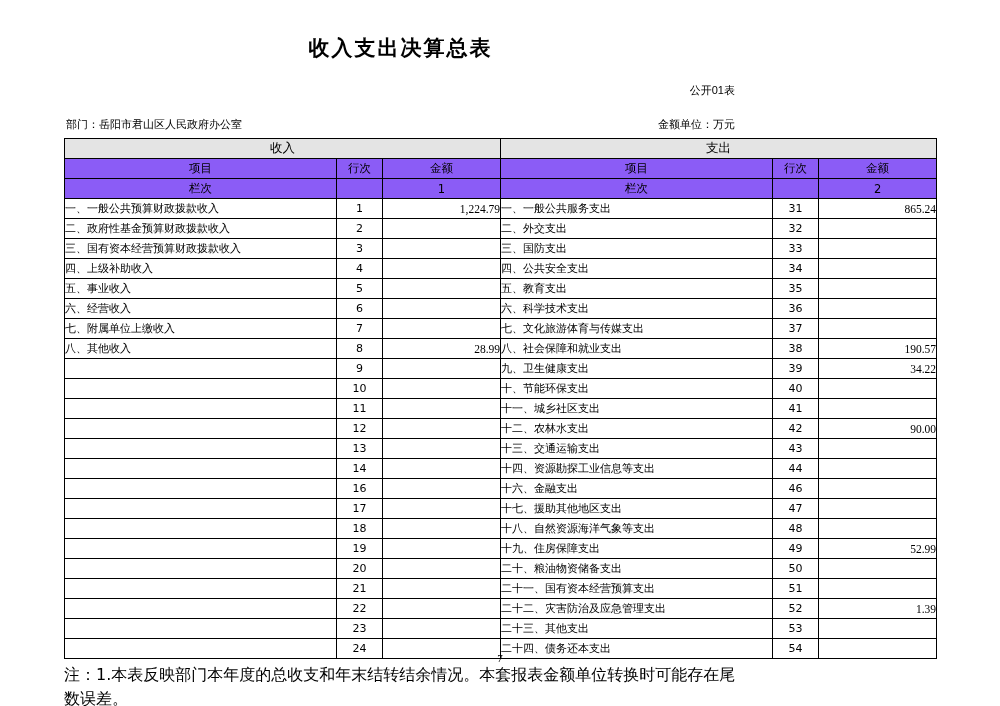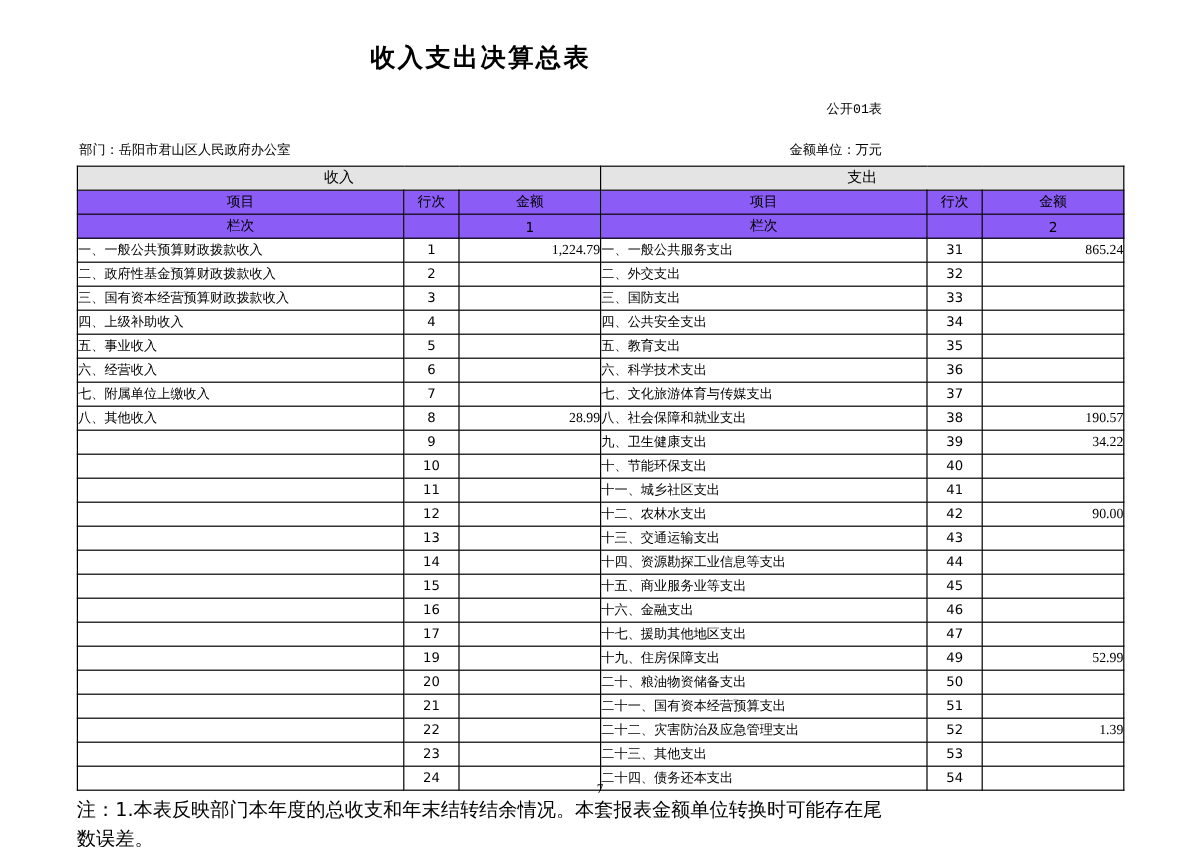--- a/index.html
+++ b/index.html
@@ -28,21 +28,21 @@
     font-weight: bold;
     font-size: 21px;
     letter-spacing: 2px;
     padding-top: 34px;
   }
   .form-no {
     text-align: right;
     font-size: 11px;
     margin-top: 21px;
     padding-right: 2px;
-    font-family: Liberation Mono, monospace;
+    font-family: Liberation Sans, sans-serif;
   }
   .meta-row {
     display: flex;
     justify-content: space-between;
     align-items: flex-end;
     font-size: 11px;
     margin-top: 19px;
     font-family: "DejaVu Sans", "Liberation Sans", sans-serif;
   }
   .meta-left { padding-left: 2px; }
@@ -257,40 +257,40 @@
       <tr>
         <td class="cell-label"></td>
         <td class="cell-row">14</td>
         <td class="cell-amt"></td>
         <td class="cell-label">十四、资源勘探工业信息等支出</td>
         <td class="cell-row">44</td>
         <td class="cell-amt"></td>
       </tr>
       <tr>
         <td class="cell-label"></td>
-        <td class="cell-row">15</td>
-        <td class="cell-amt"></td>
-        <td class="cell-label">十五、商业服务业等支出</td>
-        <td class="cell-row">45</td>
-        <td class="cell-amt"></td>
-      </tr>
-      <tr>
-        <td class="cell-label"></td>
         <td class="cell-row">16</td>
         <td class="cell-amt"></td>
         <td class="cell-label">十六、金融支出</td>
         <td class="cell-row">46</td>
         <td class="cell-amt"></td>
       </tr>
       <tr>
         <td class="cell-label"></td>
         <td class="cell-row">17</td>
         <td class="cell-amt"></td>
         <td class="cell-label">十七、援助其他地区支出</td>
         <td class="cell-row">47</td>
+        <td class="cell-amt"></td>
+      </tr>
+      <tr>
+        <td class="cell-label"></td>
+        <td class="cell-row">18</td>
+        <td class="cell-amt"></td>
+        <td class="cell-label">十八、自然资源海洋气象等支出</td>
+        <td class="cell-row">48</td>
         <td class="cell-amt"></td>
       </tr>
       <tr>
         <td class="cell-label"></td>
         <td class="cell-row">19</td>
         <td class="cell-amt"></td>
         <td class="cell-label">十九、住房保障支出</td>
         <td class="cell-row">49</td>
         <td class="cell-amt">52.99</td>
       </tr>

